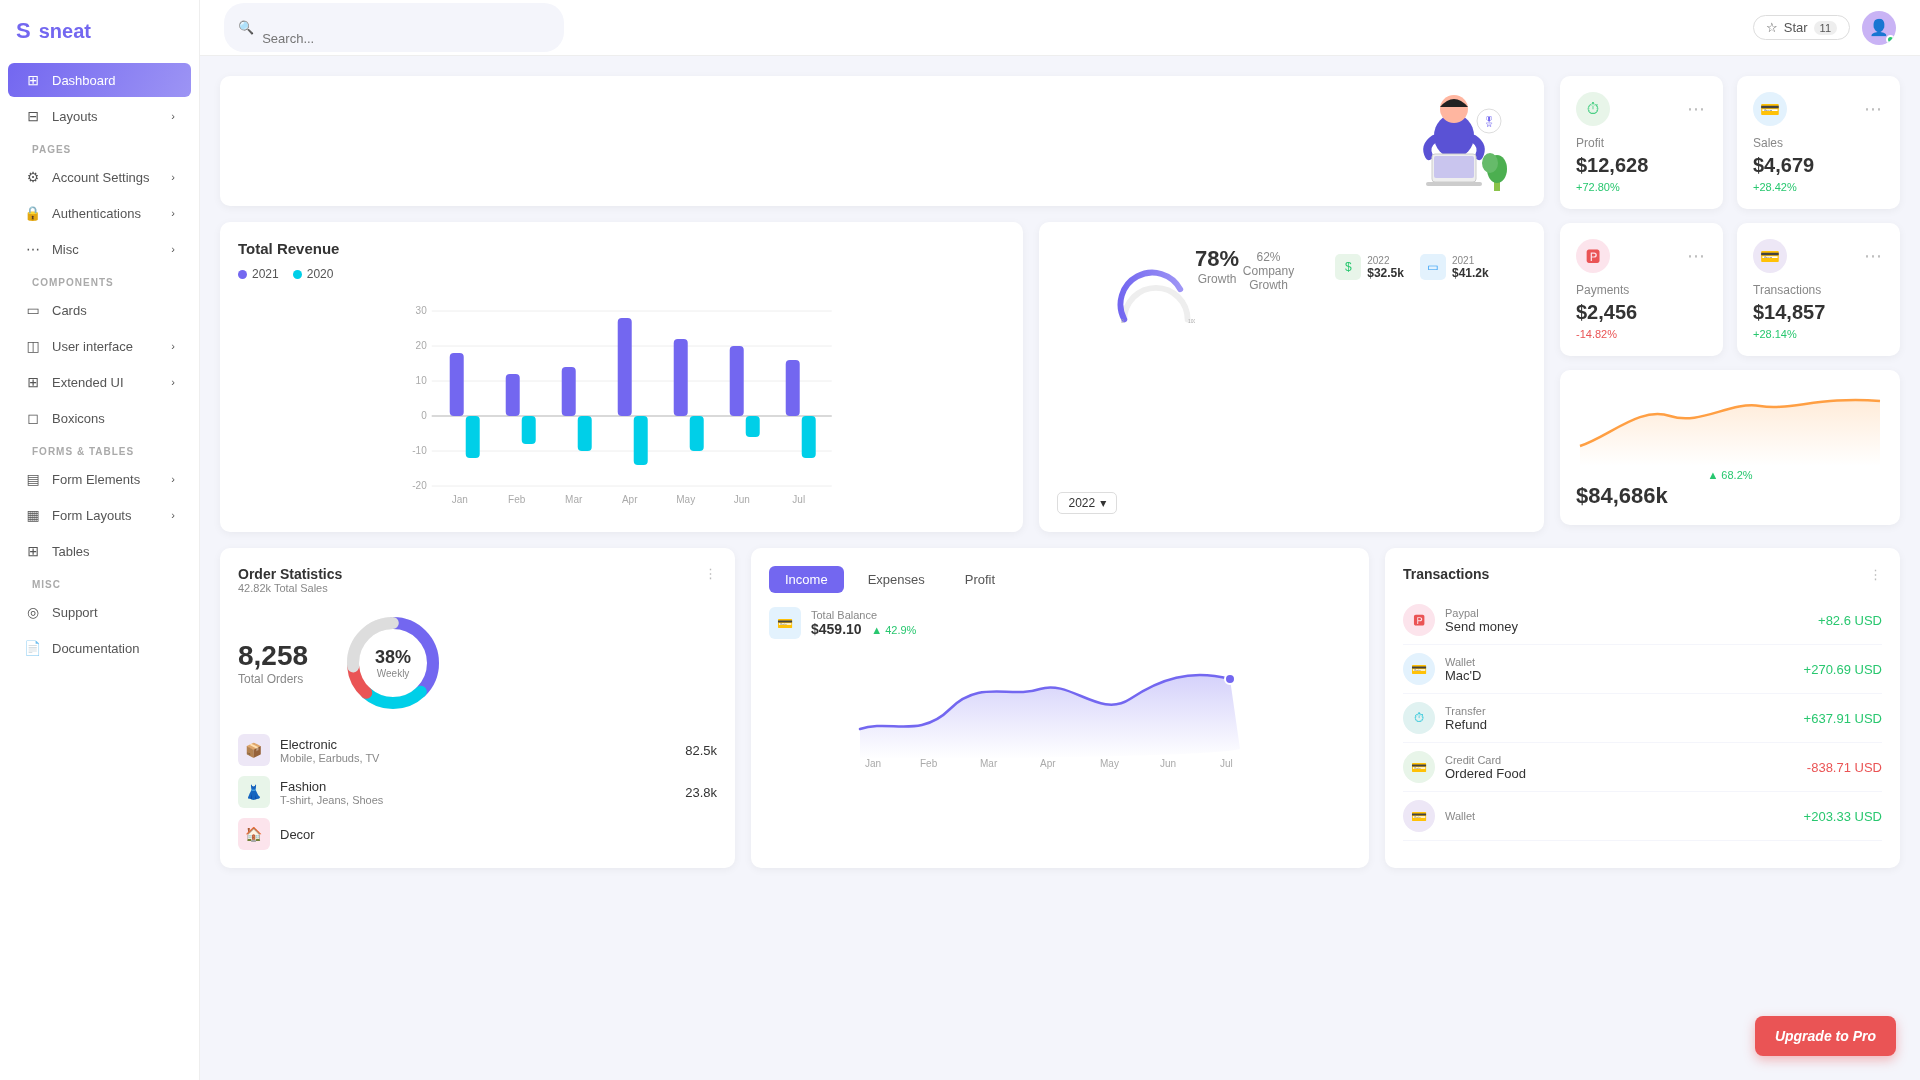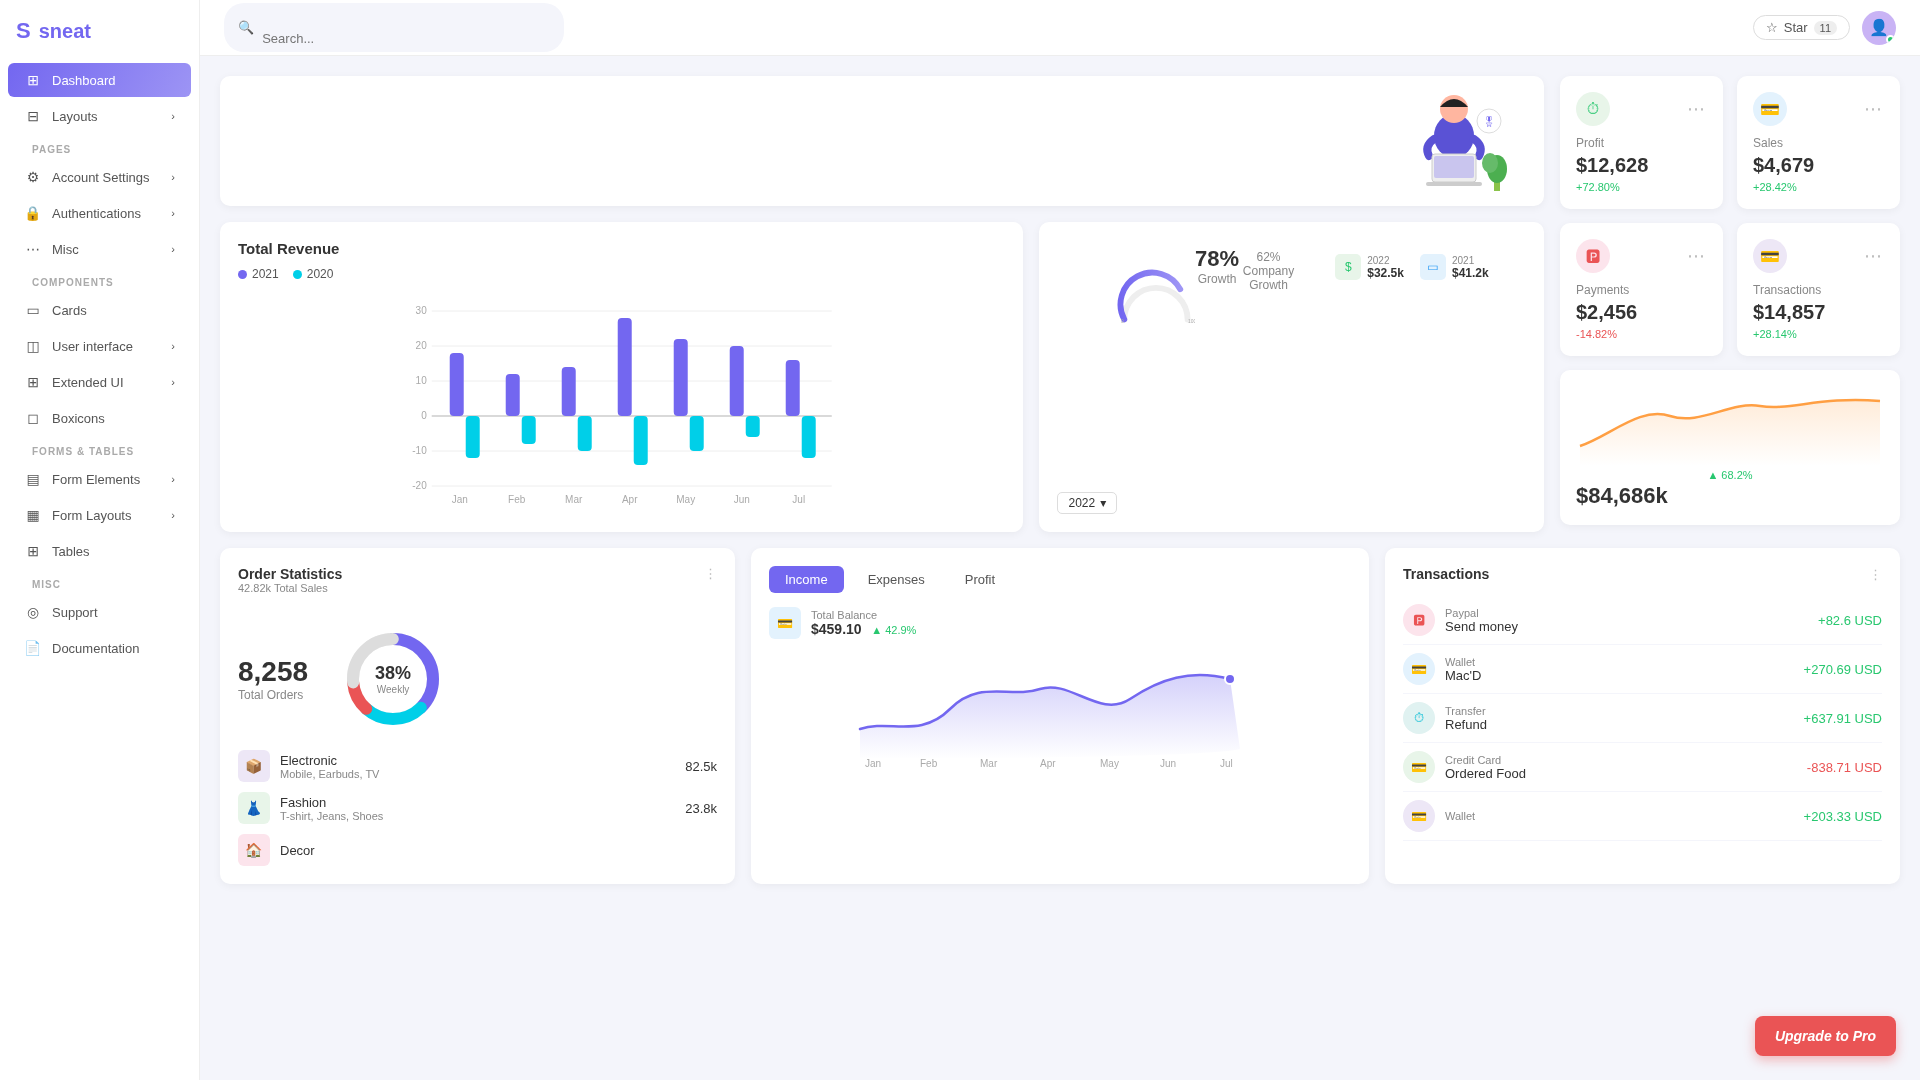--- a/index.html
+++ b/index.html
@@ -98,21 +98,21 @@
     .company-growth-text { font-size: 12px; color: #888; margin-top: 10px; text-align: center; }
     .growth-years { display: flex; gap: 16px; margin-top: 14px; width: 100%; justify-content: center; }
     .growth-year-item { display: flex; align-items: center; gap: 6px; font-size: 12px; }
     .growth-year-box { width: 26px; height: 26px; border-radius: 5px; display: flex; align-items: center; justify-content: center; font-size: 11px; }
 
     
     .bottom-row { grid-column: 1 / 3; display: grid; grid-template-columns: 1fr 1.2fr 1fr; gap: 16px; }
 
     
     .order-stats { }
-    .order-header { display: flex; justify-content: space-between; align-items: flex-start; margin-bottom: 30px; }
+    .order-header { display: flex; justify-content: space-between; align-items: flex-start; margin-bottom: 14px; }
     .order-title { font-size: 14px; font-weight: 600; }
     .order-subtitle { font-size: 11px; color: #888; }
     .order-total { display: flex; align-items: center; gap: 30px; margin-bottom: 16px; }
     .total-number { font-size: 28px; font-weight: 700; }
     .total-label { font-size: 12px; color: #888; }
     .donut-container { position: relative; width: 110px; height: 110px; }
     .donut-label { position: absolute; top: 50%; left: 50%; transform: translate(-50%,-50%); text-align: center; }
     .donut-pct { font-size: 18px; font-weight: 700; }
     .donut-sub { font-size: 10px; color: #888; }
     .order-items { display: flex; flex-direction: column; gap: 10px; }

